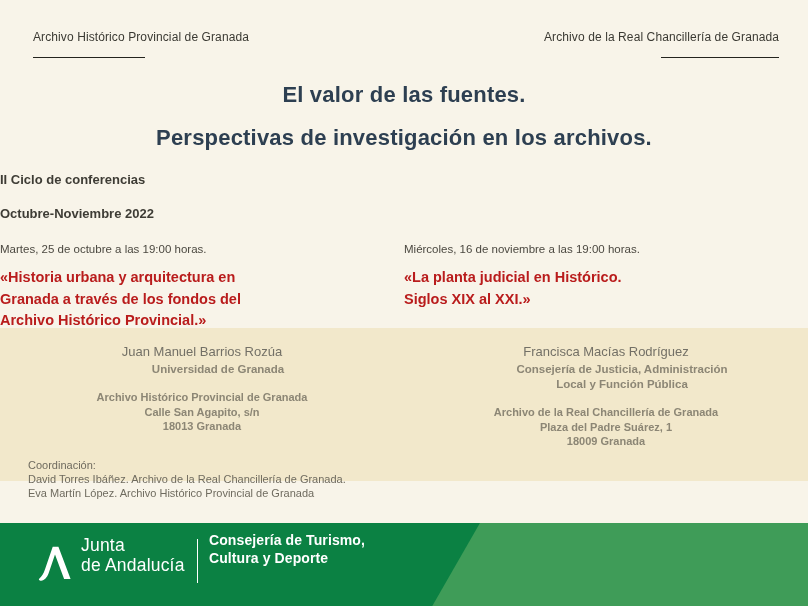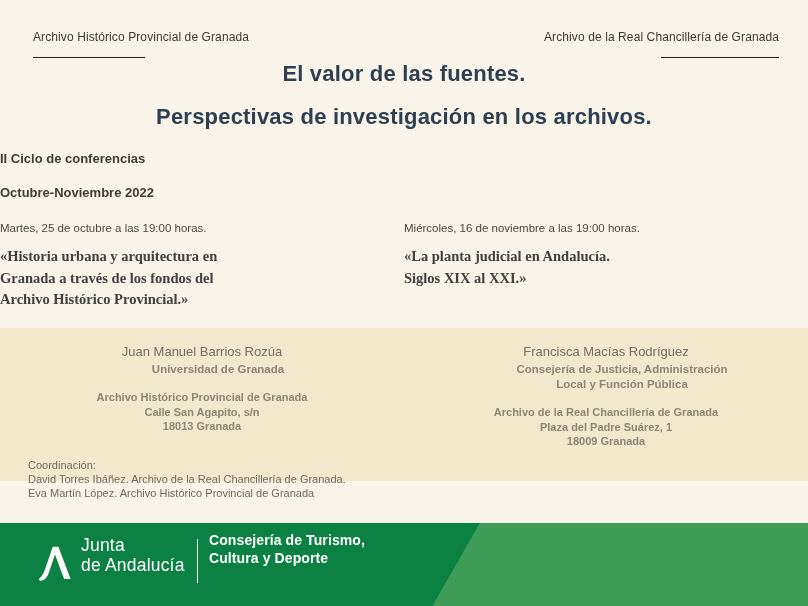--- a/index.html
+++ b/index.html
@@ -10,30 +10,30 @@
   .top-area{position:absolute;left:0;top:0;width:808px;height:328px;background:#f8f4e9;}
   .header-row{display:flex;justify-content:space-between;padding:30px 29px 0 33px;}
   .archive-head{display:flex;flex-direction:column;}
   .archive-head.right{align-items:flex-end;text-align:right;}
   .archive-label{font-size:12px;color:#3b3a33;letter-spacing:.1px;}
   .archive-rule{height:0;border-bottom:1.6px solid #24241e;margin-top:13px;}
   .archive-rule.left-rule{width:112px;}
   .archive-rule.right-rule{width:118px;}
 
   .main-title{text-align:center;font-size:22px;font-weight:bold;color:#2d3f51;letter-spacing:.2px;}
-  .main-title.l1{margin-top:3px;}
+  .main-title.l1{margin-top:24px;}
   .main-title.l2{margin-top:17px;}
   .subtitle{text-align:left;font-size:13px;font-weight:bold;color:#3e3c35;}
   .subtitle.s1{margin-top:21px;}
   .subtitle.s2{margin-top:19px;}
 
   .sessions-row{display:flex;margin-top:22px;}
   .session-col{width:50%;text-align:left;}
   .session-date{font-size:11.5px;color:#4b4840;}
-  .talk-title{margin-top:12px;font-size:14.5px;font-weight:bold;color:#404040;line-height:21.5px;font-family:Liberation Serif, serif;}
+  .talk-title{margin-top:12px;font-size:14.5px;font-weight:bold;color:#b91c1c;line-height:21.5px;}
 
   
   .mid-area{position:absolute;left:0;top:328px;width:808px;height:153px;background:#f2e8cb;}
   .speakers-row{display:flex;padding-top:16px;}
   .speaker-col{width:50%;text-align:center;}
   .speaker-name{font-size:13px;color:#737066;}
   .affiliation{font-size:11.5px;font-weight:bold;color:#8c8675;line-height:15px;margin-top:3px;padding-left:32px;}
   .venue{margin-top:13px;font-size:11px;font-weight:bold;color:#8c8675;line-height:14.5px;}
 
   .coordination{position:absolute;left:28px;top:130px;font-size:11px;color:#6f6b5f;line-height:14px;text-align:left;}
@@ -75,21 +75,21 @@
         <div class="session-date">Martes, 25 de octubre a las 19:00 horas.</div>
         <div class="talk-title">
           <div>«Historia urbana y arquitectura en</div>
           <div>Granada a través de los fondos del</div>
           <div>Archivo Histórico Provincial.»</div>
         </div>
       </div>
       <div class="session-col">
         <div class="session-date">Miércoles, 16 de noviembre a las 19:00 horas.</div>
         <div class="talk-title">
-          <div>«La planta judicial en Andalucía.</div>
+          <div>«La planta judicial en Histórico.</div>
           <div>Siglos XIX al XXI.»</div>
         </div>
       </div>
     </div>
   </div>
 
   <div class="mid-area">
     <div class="speakers-row">
       <div class="speaker-col">
         <div class="speaker-name">Juan Manuel Barrios Rozúa</div>

